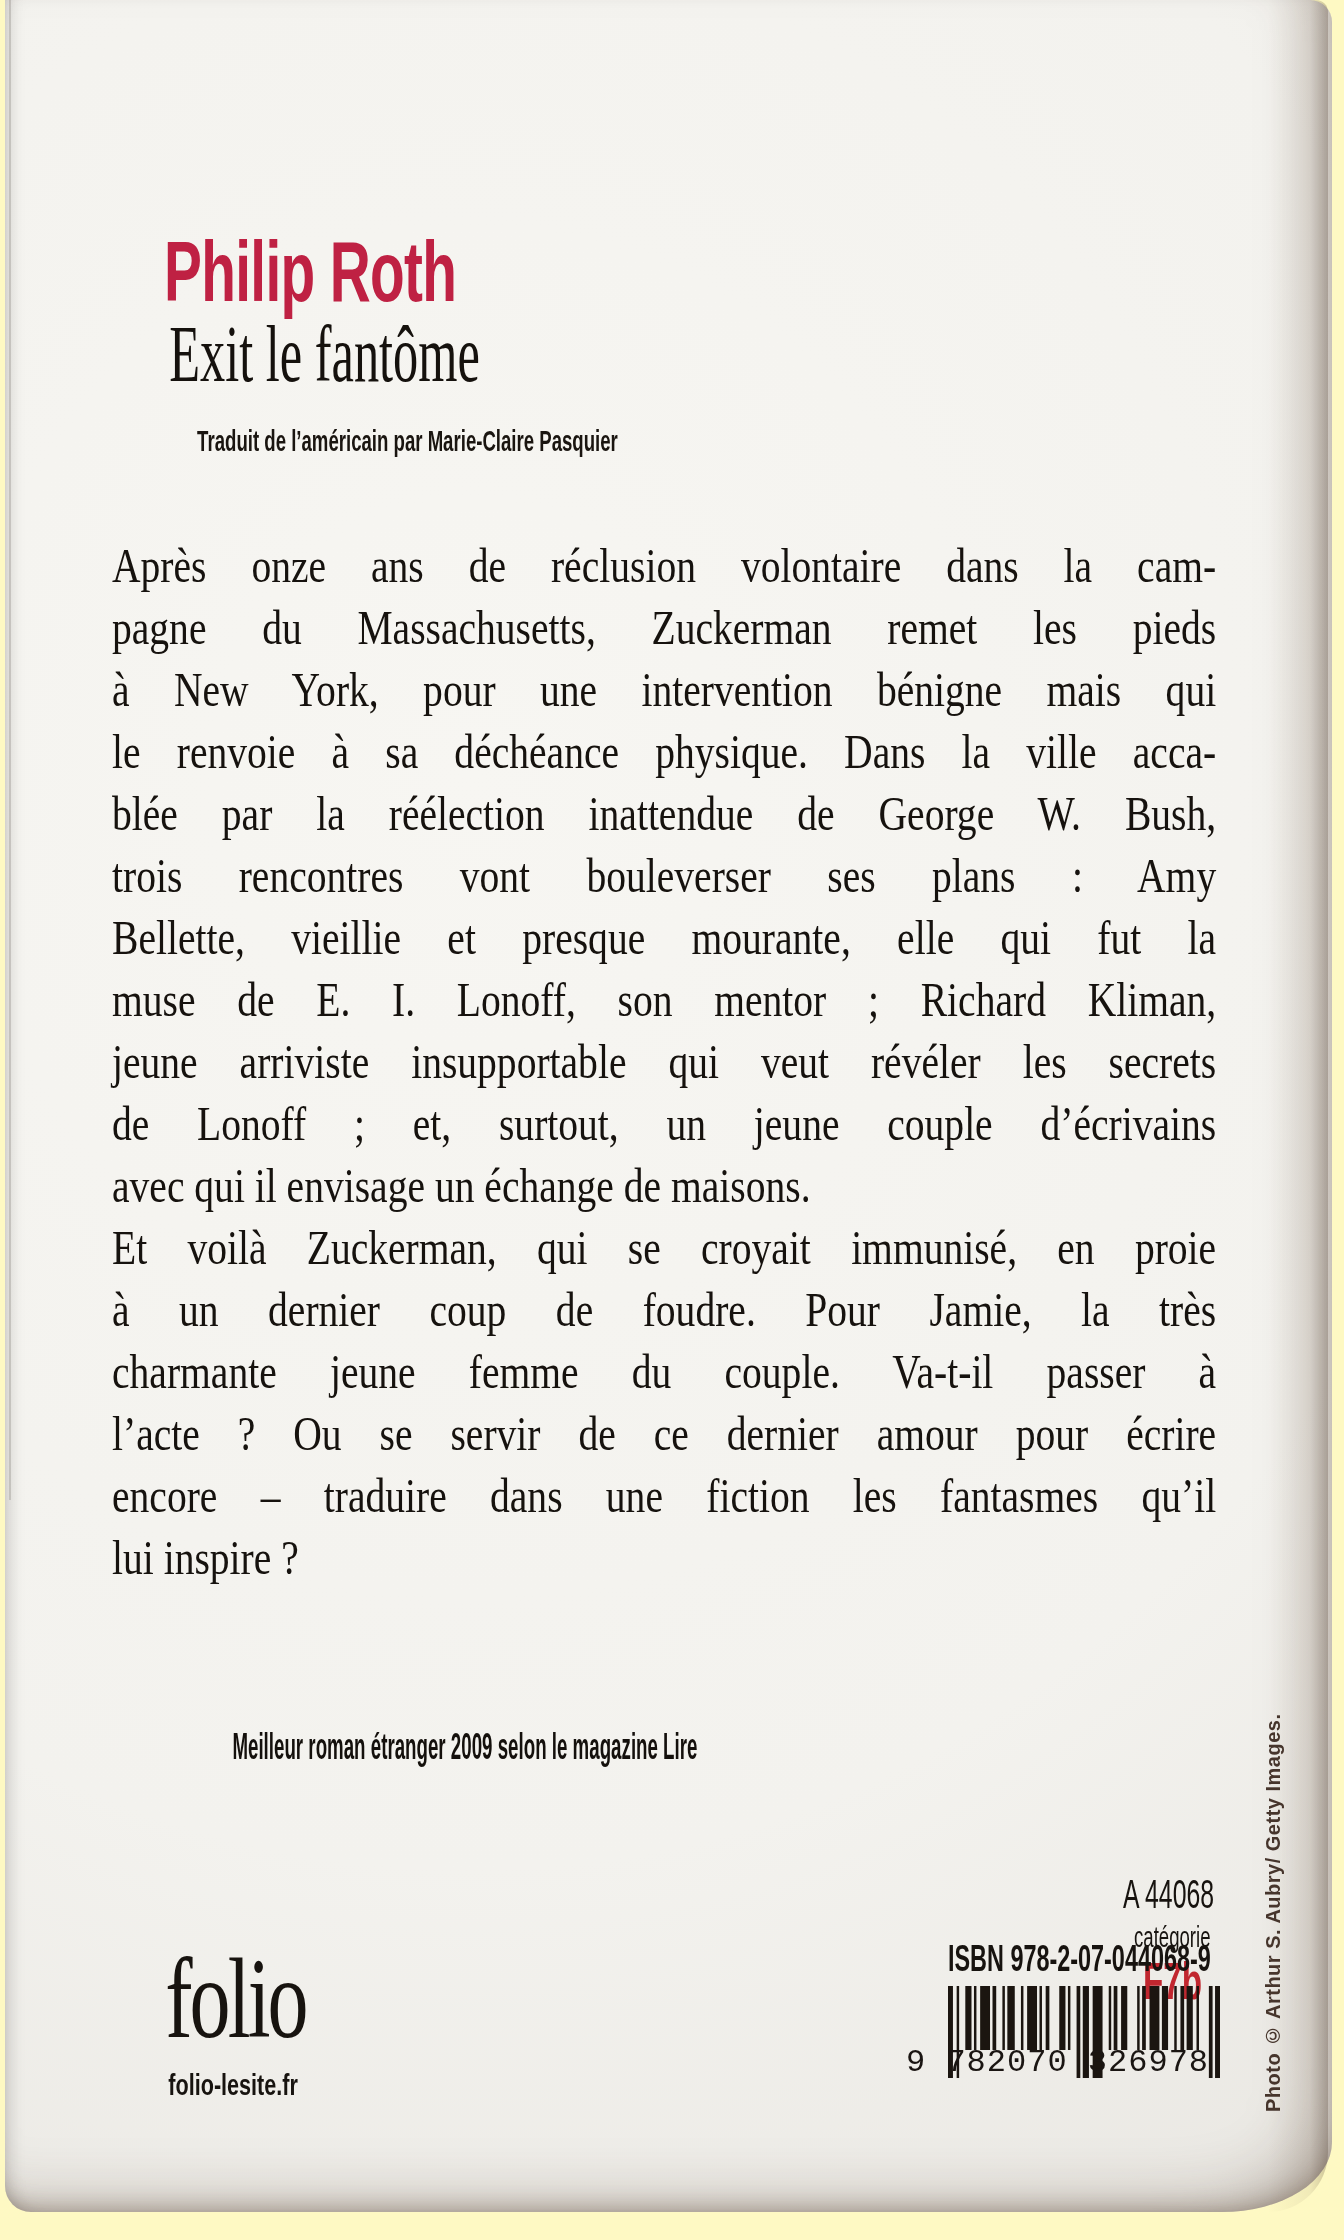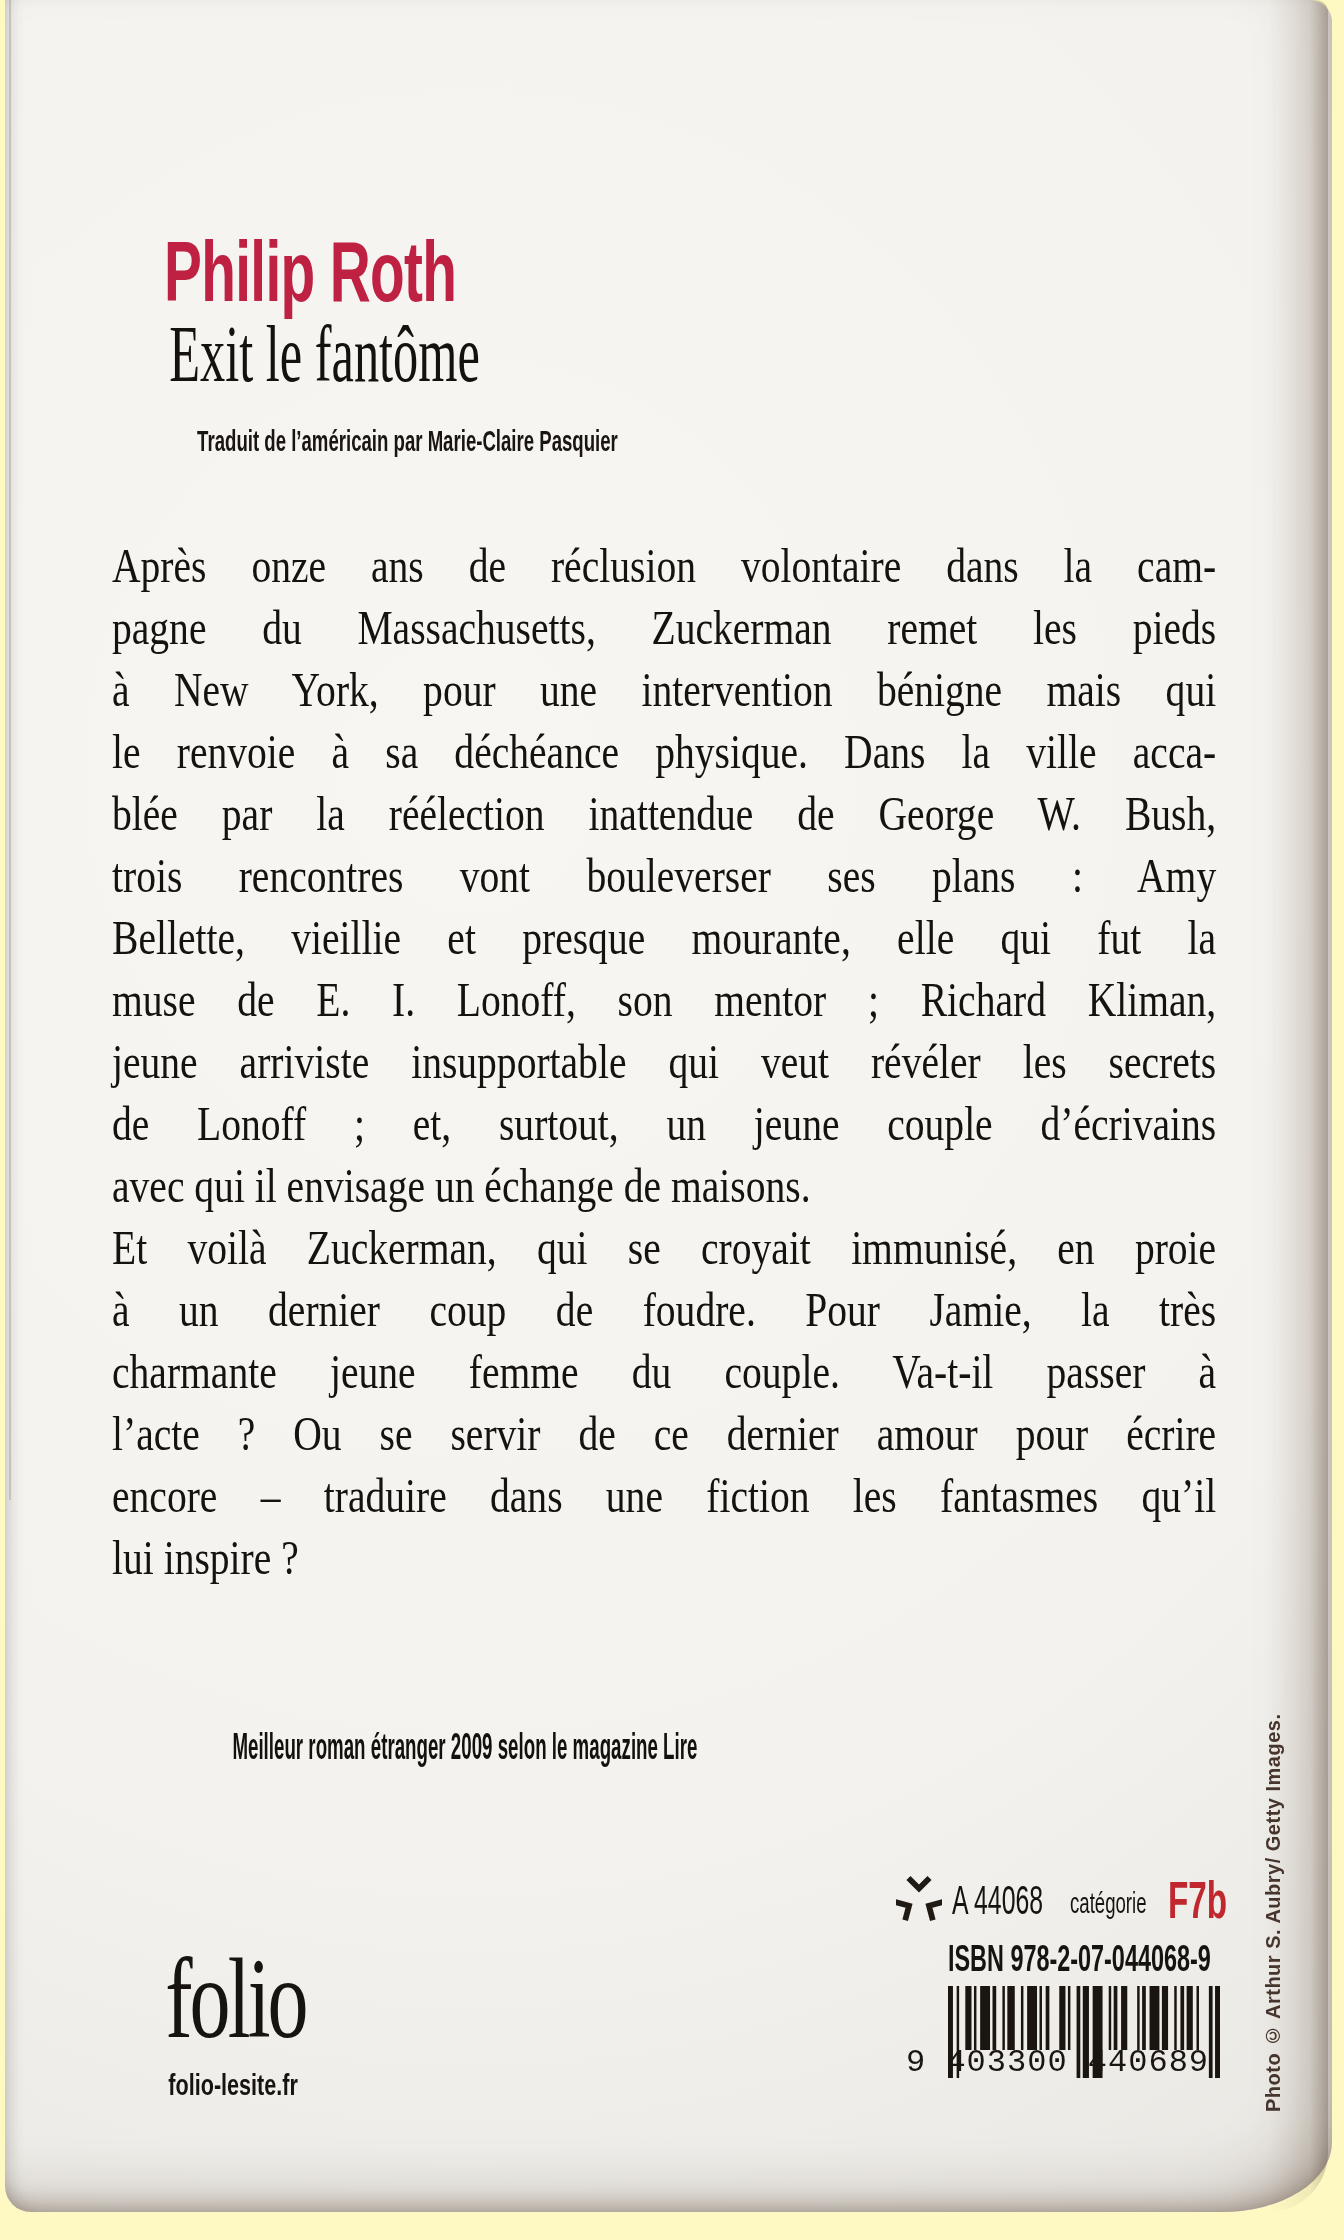--- a/index.html
+++ b/index.html
@@ -29,21 +29,21 @@
             font-size:48px;line-height:62px;color:#16120e;}
   .syn-line{width:1340px;transform:scaleX(.824);transform-origin:0 0;
             text-align:justify;text-align-last:justify;}
   .syn-line.last{text-align-last:left;}
   .award{left:116px;top:1726px;font-size:36px;font-weight:bold;transform:scaleX(.52);width:485px;color:#14100c;}
   
   .folio-logo{left:138px;top:1942px;font-family:"Liberation Serif",serif;font-size:114px;line-height:1;
               transform:scaleX(.72);width:194px;letter-spacing:-4px;color:#17130f;}
   .folio-site{left:142px;top:2068px;font-size:30px;font-weight:bold;transform:scaleX(.72);width:188px;color:#17130f;}
   
-  .ref-row{top:1872px;right:124px;display:flex;align-items:center;height:56px;}
+  .ref-row{top:1872px;right:124px;display:flex;align-items:center;height:56px;flex-direction:column;}
   .ref-code{font-size:40px;transform:scaleX(.62);width:90px;margin-left:10px;}
   .ref-cat-label{font-size:30px;transform:scaleX(.62);width:86px;margin-left:28px;position:relative;top:3px;}
   .ref-cat-value{font-size:52px;font-weight:bold;color:#c1272f;transform:scaleX(.64);width:52px;margin-left:12px;}
   .isbn-row{top:1938px;right:124px;font-size:36px;font-weight:bold;transform:scaleX(.65);
             transform-origin:0 50%;width:272px;}
   .barcode-wrap{top:1986px;right:124px;width:272px;height:116px;}
   .barcode-digits{position:absolute;left:-42px;top:58px;width:334px;
                   font-family:"Liberation Mono",monospace;font-size:32px;letter-spacing:1px;color:#1a1512;}
   
   .photo-credit{left:1262px;top:1688px;height:424px;width:26px;
@@ -136,17 +136,17 @@
         <rect x="157" y="0" width="3" height="64" fill="#1b1510"></rect>
         <rect x="163" y="0" width="8" height="64" fill="#1b1510"></rect>
         <rect x="173" y="0" width="5" height="64" fill="#1b1510"></rect>
         <rect x="183" y="0" width="2" height="64" fill="#1b1510"></rect>
         <rect x="188" y="0" width="3" height="64" fill="#1b1510"></rect>
         <rect x="193" y="0" width="5" height="64" fill="#1b1510"></rect>
         <rect x="201" y="0" width="2" height="64" fill="#1b1510"></rect>
         <rect x="211" y="0" width="3" height="92" fill="#1b1510"></rect>
         <rect x="216" y="0" width="4" height="92" fill="#1b1510"></rect>
       </svg>
-    <div class="barcode-digits nowrap">9 403300 440689</div>
+    <div class="barcode-digits nowrap">9 782070 326978</div>
   </div>
 
   <div class="abs photo-credit">Photo © Arthur S. Aubry/ Getty Images.</div>
 </div>
 
 </body></html>

